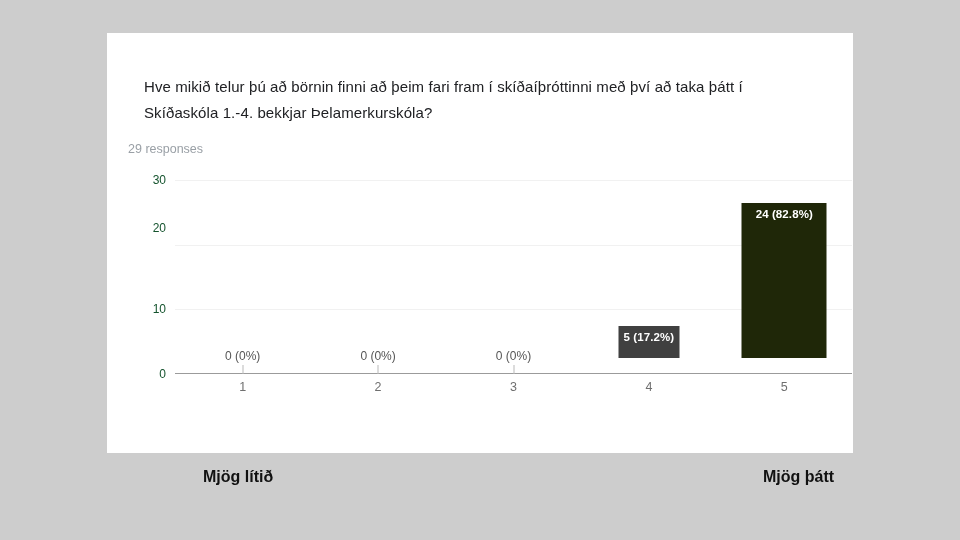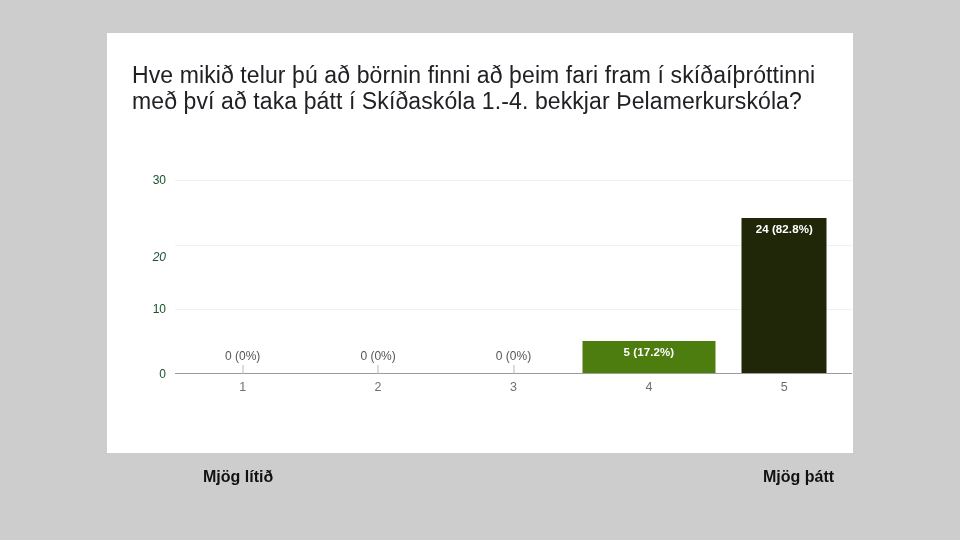--- a/index.html
+++ b/index.html
@@ -27,26 +27,26 @@
   }
 
   
   #card-header {
     position: absolute;
     left: 21px;
     top: 25px;
     right: 18px;
   }
   #question-title {
-    font-size: 23px;
+    font-size: 15px;
     line-height: 26px;
     color: #202124;
     font-weight: 400;
     letter-spacing: 0.1px;
-    margin: 4px;
+    margin: 16px;
   }
   #response-count {
     margin-top: 6px;
     font-size: 12.5px;
     color: #9aa0a6;
     font-weight: 400;
   }
 
   
   #chart-area {
@@ -105,21 +105,21 @@
     top: 100%;
     margin-top: 6px;
     transform: translateX(-50%);
     font-size: 12.5px;
     color: #6f6f6f;
     white-space: nowrap;
   }
 
   .bar {
     position: absolute;
-    bottom: 1px;
+    bottom: 16px;
     background: #1f2708;
     transform: translateX(-50%);
     margin-top: 24px;
   }
   .bar-value-inside {
     position: absolute;
     top: 5px;
     left: 0;
     width: 100%;
     text-align: center;
@@ -151,44 +151,45 @@
   #scale-caption-low  { left: 203px; }
   #scale-caption-high { left: 763px; }
 </style>
 </head>
 <body>
 
 <div id="survey-card">
 
   <div id="card-header">
     <div id="question-title">Hve mikið telur þú að börnin finni að þeim fari fram í skíðaíþróttinni með því að taka þátt í Skíðaskóla 1.-4. bekkjar Þelamerkurskóla?</div>
+    <div id="response-count">29 responses</div>
   </div>
 
   <div id="chart-area">
     <div class="plot-box" id="plot-box">
 
       <div class="axis-baseline"></div>
     <div class="y-tick-label" style="top: 194px;">0</div>
         <div class="gridline" style="top: 129.333px;"></div>
         <div class="y-tick-label" style="top: 129.333px; text-align: center;">10</div>
         <div class="gridline" style="top: 64.6667px;"></div>
-        <div class="y-tick-label" style="top: 77px; font-style: italic;">20</div>
+        <div class="y-tick-label" style="top: 48px;">20</div>
         <div class="gridline" style="top: 0px;"></div>
         <div class="y-tick-label" style="top: 0px;">30</div>
         <div class="x-tick-mark" style="left: 67.7px;"></div>
         <div class="x-tick-label" style="left: 67.7px;">1</div>
         <div class="bar-value-outside" style="left: 67.7px;">0 (0%)</div>
         <div class="x-tick-mark" style="left: 203.1px;"></div>
         <div class="x-tick-label" style="left: 203.1px;">2</div>
         <div class="bar-value-outside" style="left: 203.1px;">0 (0%)</div>
         <div class="x-tick-mark" style="left: 338.5px;"></div>
         <div class="x-tick-label" style="left: 338.5px;">3</div>
         <div class="bar-value-outside" style="left: 338.5px;">0 (0%)</div>
         <div class="x-tick-label" style="left: 473.9px;">4</div>
-        <div class="bar" style="left: 473.9px; width: 85px; height: 32.3333px; background: #4d7c0f; padding-left: 48px;">
+        <div class="bar" style="left: 473.9px; width: 61px; height: 32.3333px; background: #404040;">
           <div class="bar-value-inside">5 (17.2%)</div>
         </div>
         <div class="x-tick-label" style="left: 609.3px;">5</div>
         <div class="bar" style="left: 609.3px; width: 85px; height: 155.2px; background: rgb(31, 39, 8);">
           <div class="bar-value-inside">24 (82.8%)</div>
         </div>
       </div>
   </div>
 
 </div>

